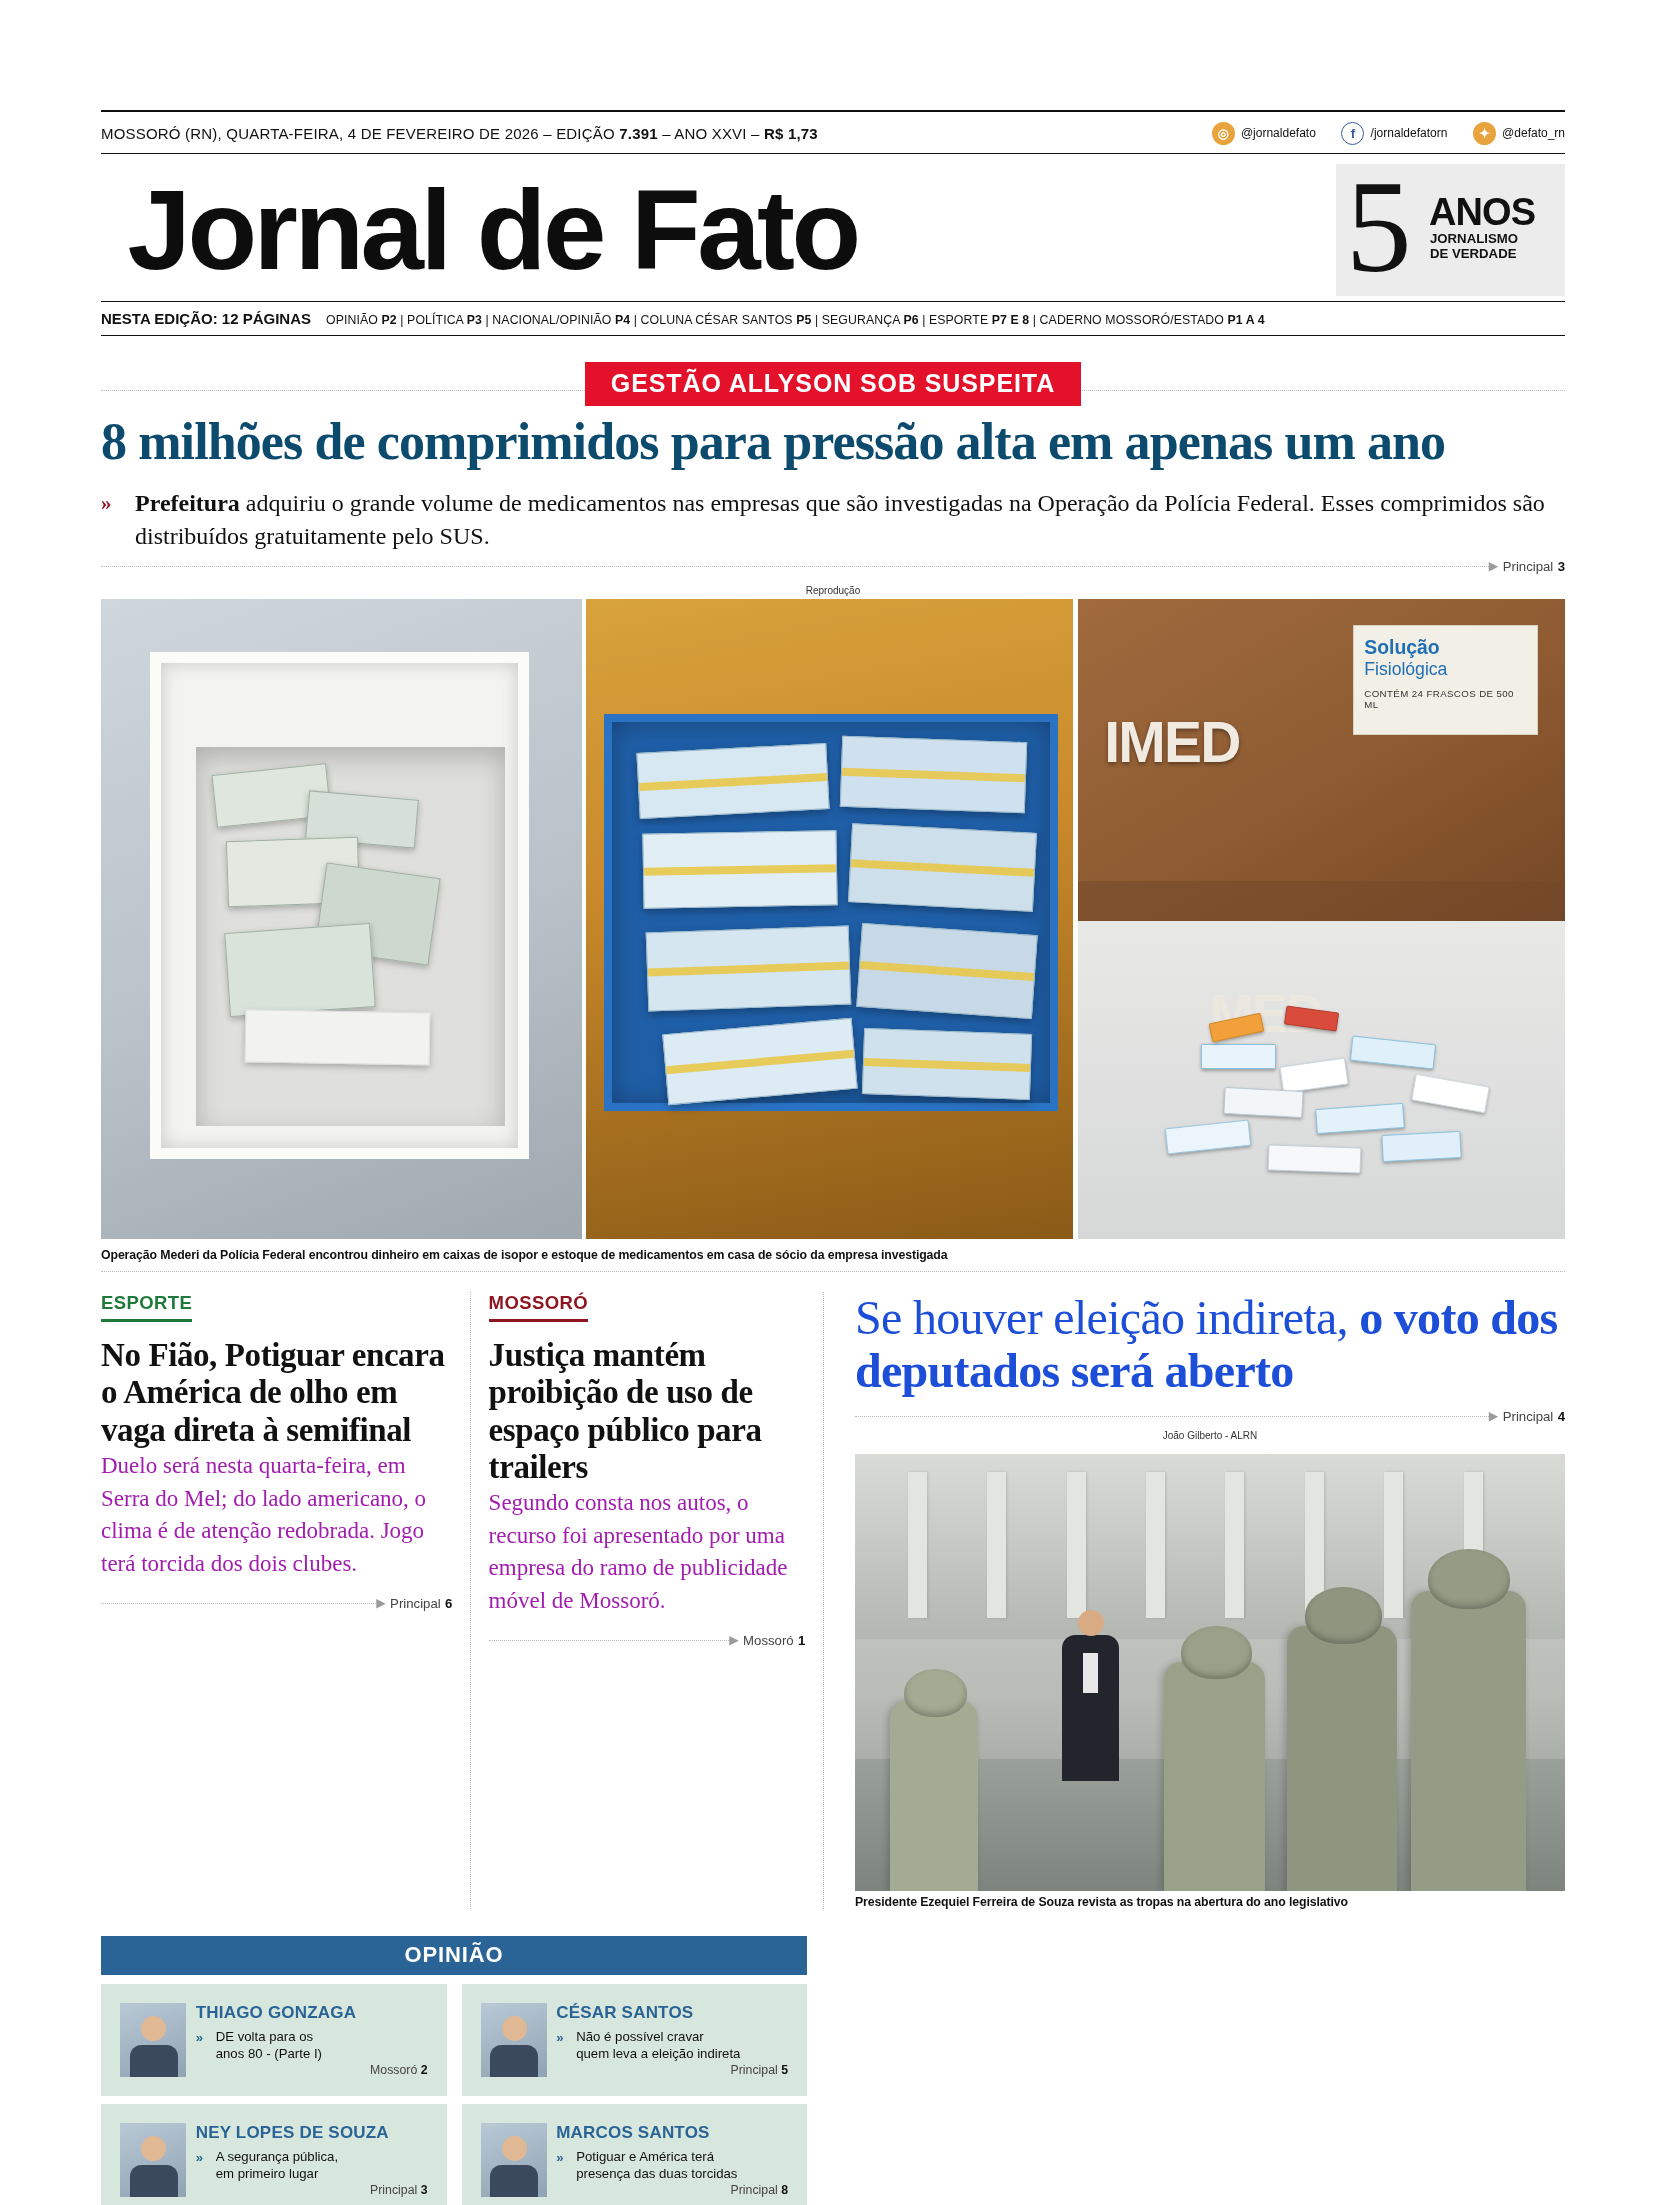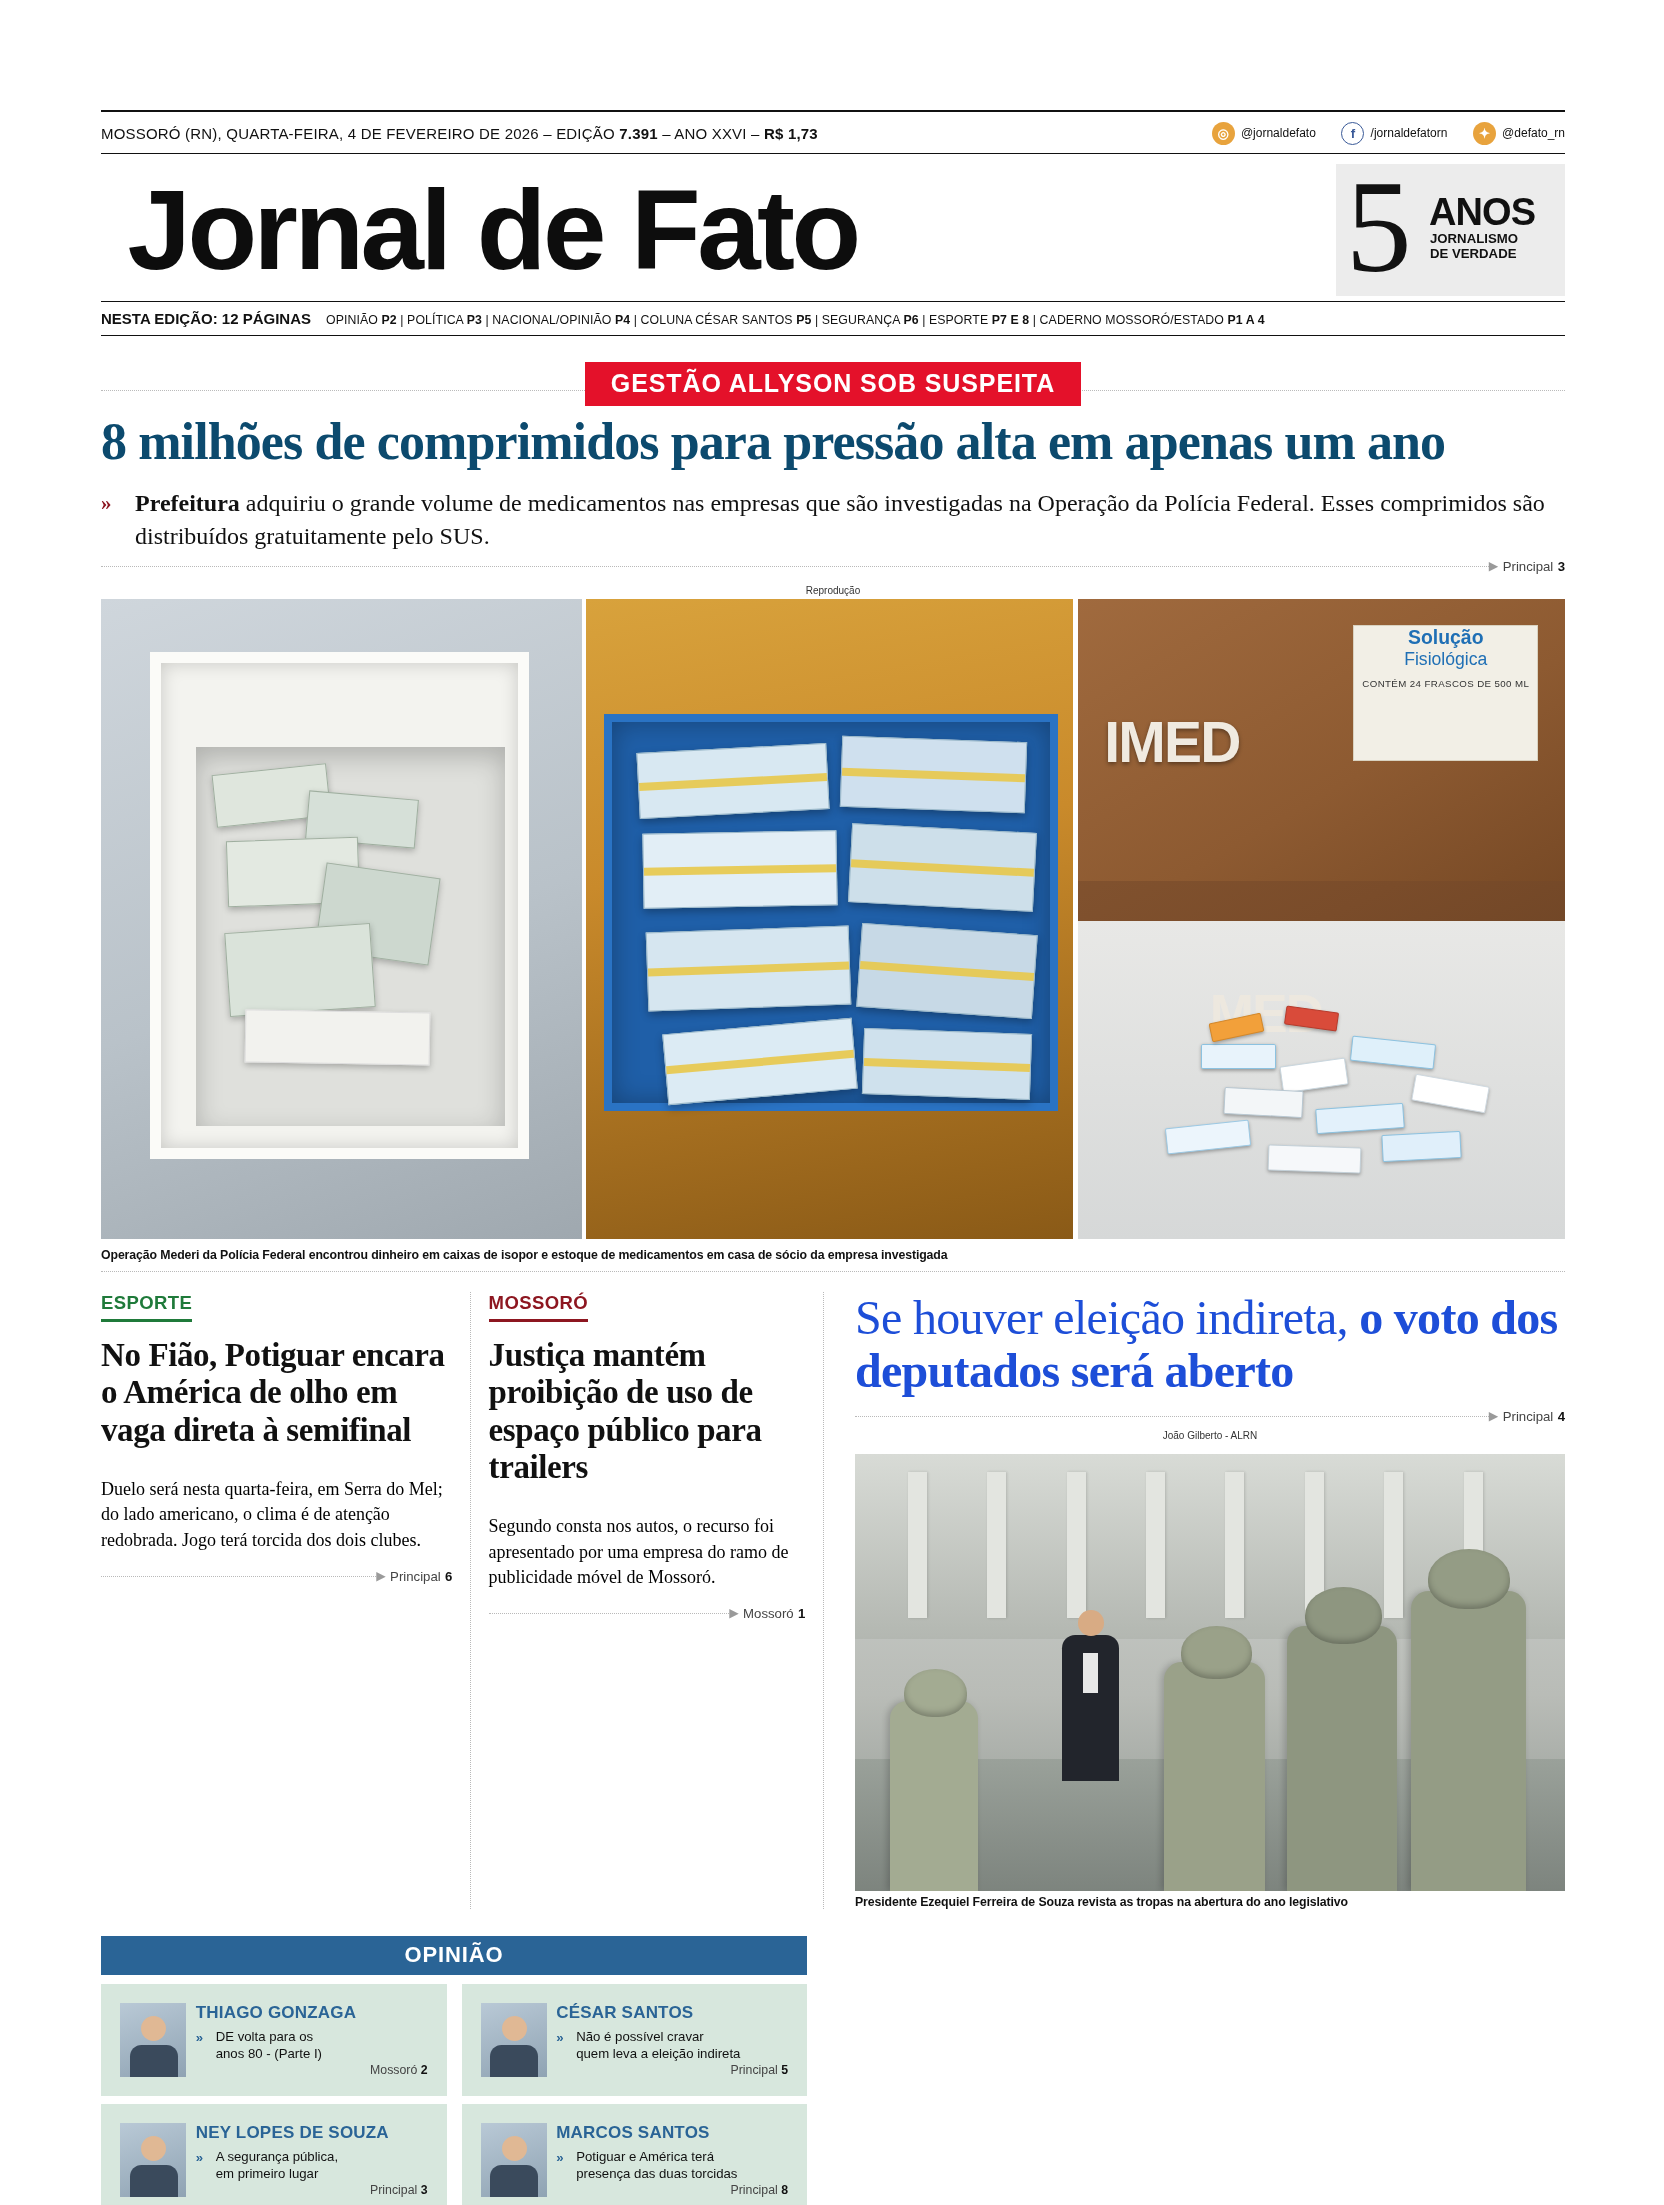--- a/index.html
+++ b/index.html
@@ -244,22 +244,22 @@
   .b7 { left: 53px; top: 304px; width: 190px; height: 71px; transform: rotate(-5deg); background:#dcebf4; }
   .b8 { left: 251px; top: 309px; width: 168px; height: 66px; transform: rotate(2deg); background:#cfe1ed; }
   .band { position: absolute; background: #e8c84a; height: 8px; width: 100%; top: 45%; opacity: .9; }
 
   
   .box-top {
     position: absolute; left: 0; top: 0; width: 487px; height: 282px;
     background: linear-gradient(150deg,#a06a3e 0%,#8d5a31 60%,#784a26 100%);
   }
   .box-label {
-    position: absolute; right: 26.5px; top: 26.5px; width: 185px; height: 136px;
-    background: #f2efe6; border: 0.9px solid #d9d2c0; padding: 0; text-align: center;
+    position: absolute; right: 26.5px; top: 26.5px; width: 185px; height: 110px;
+    background: #f2efe6; border: 0.9px solid #d9d2c0; padding: 10px;
   }
   .box-label .t1 { font-size: 19.4px; color:#1f6fb5; font-weight: bold; }
   .box-label .t2 { font-size: 17.6px; color:#1f6fb5; }
   .box-label .t3 { font-size: 9.7px; color:#333; margin-top: 8px; letter-spacing: 0.4px; }
   .imed {
     position: absolute; left: 26.5px; top: 110px;
     font-size: 57px; font-weight: bold; color: #f0eae0; letter-spacing: -1.8px;
     text-shadow: 0 1.8px 4.4px rgba(0,0,0,.4);
   }
   .imed2 {
@@ -312,24 +312,24 @@
     font-family: "Liberation Serif", serif;
     font-weight: bold;
     font-size: 33px;
     line-height: 1.13;
     color: #111;
     margin-top: 15px;
     letter-spacing: -0.4px;
   }
   p.body {
     font-family: "Liberation Serif", serif;
-    font-size: 18px;
+    font-size: 23px;
     line-height: 1.42;
-    color: #000000;
-    margin-top: 28px;
+    color: #a21caf;
+    margin-top: 1px;
   }
   .col-ref { margin-top: 15px; }
 
   h2.big {
     font-family: "Liberation Serif", serif;
     font-size: 48px;
     line-height: 1.1;
     color: #1d4ed8;
     letter-spacing: -0.7px;
     font-weight: normal;

